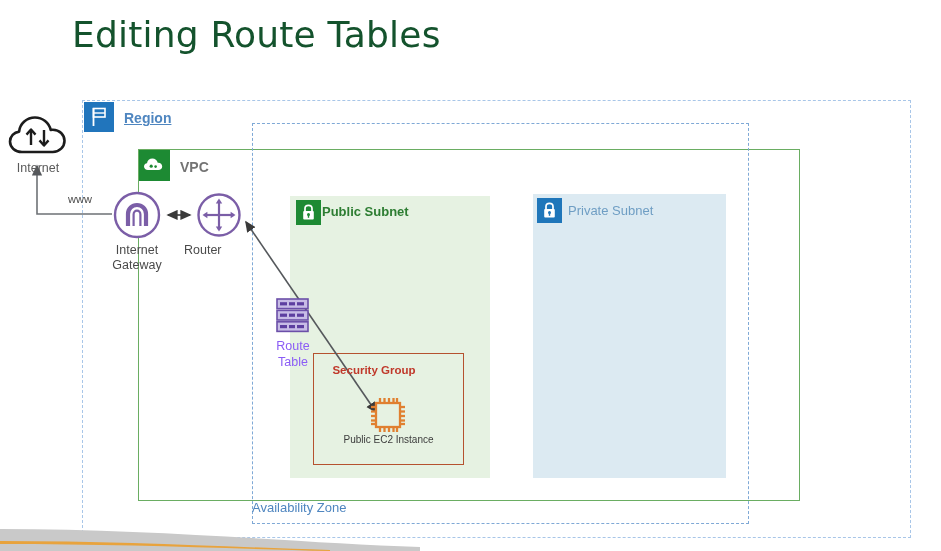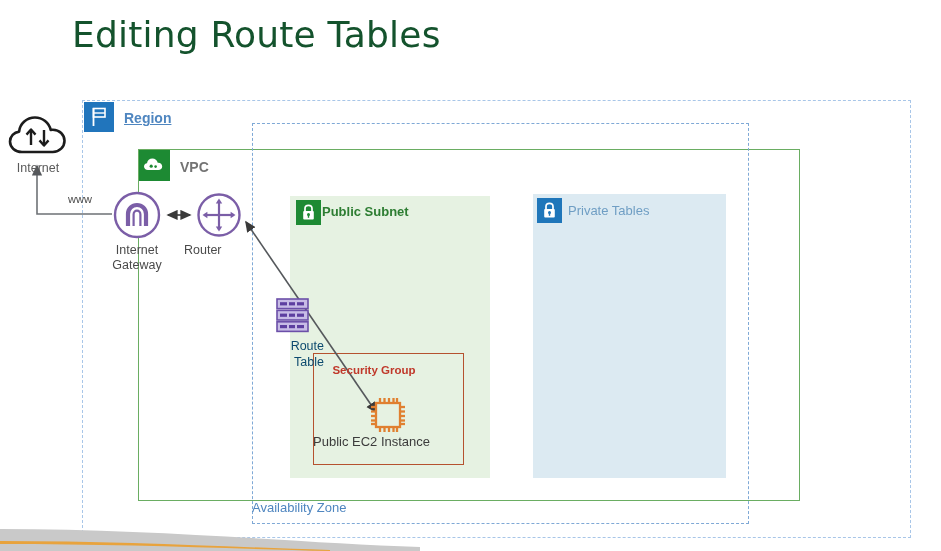--- a/index.html
+++ b/index.html
@@ -190,21 +190,22 @@
     top: 392px;
     width: 46px;
     height: 46px;
   }
   #ec2-chip-icon svg { display: block; }
   #ec2-label {
     position: absolute;
     left: 313px;
     top: 434px;
     width: 151px;
-    font-size: 13px;
+    text-align: center;
+    font-size: 10px;
     color: #3c3c3c;
     white-space: nowrap;
   }
 
   
   #internet-icon {
     position: absolute;
     left: 6px;
     top: 112px;
     width: 62px;
@@ -267,24 +268,24 @@
     top: 298px;
     width: 33px;
     height: 35px;
   }
   #route-table-icon svg { display: block; }
   #route-table-label {
     position: absolute;
     left: 262px;
     top: 338px;
     width: 62px;
-    text-align: right;
+    text-align: center;
     font-size: 12.5px;
     line-height: 16px;
-    color: #0c4a6e;
+    color: #8b5cf6;
   }
 
   
   #www-label {
     position: absolute;
     left: 68px;
     top: 193px;
     font-size: 11px;
     color: #4a4a4a;
     white-space: nowrap;
@@ -382,21 +383,21 @@
   <div id="public-subnet-label">Public Subnet</div>
 
   <div id="private-subnet-icon">
     <svg width="25" height="25" viewBox="0 0 25 25">
       <path d="M9,11 L9,8.6 C9,6.8 10.5,5.4 12.5,5.4 C14.5,5.4 16,6.8 16,8.6 L16,11" stroke="#ffffff" stroke-width="1.7" fill="none"></path>
       <rect x="7.2" y="11" width="10.6" height="8.4" rx="1" fill="#ffffff"></rect>
       <circle cx="12.5" cy="14.6" r="1.5" fill="#1f76ba"></circle>
       <rect x="11.8" y="14.6" width="1.4" height="3.2" fill="#1f76ba"></rect>
     </svg>
   </div>
-  <div id="private-subnet-label">Private Tables</div>
+  <div id="private-subnet-label">Private Subnet</div>
 
   <div id="az-label">Availability Zone</div>
 
   <div id="security-group-label">Security Group</div>
 
   <div id="ec2-chip-icon">
     <svg width="46" height="46" viewBox="0 0 46 46">
       <g stroke="#e08030" stroke-width="2.3" fill="none">
         <rect x="11" y="11" width="24" height="24"></rect>
 

